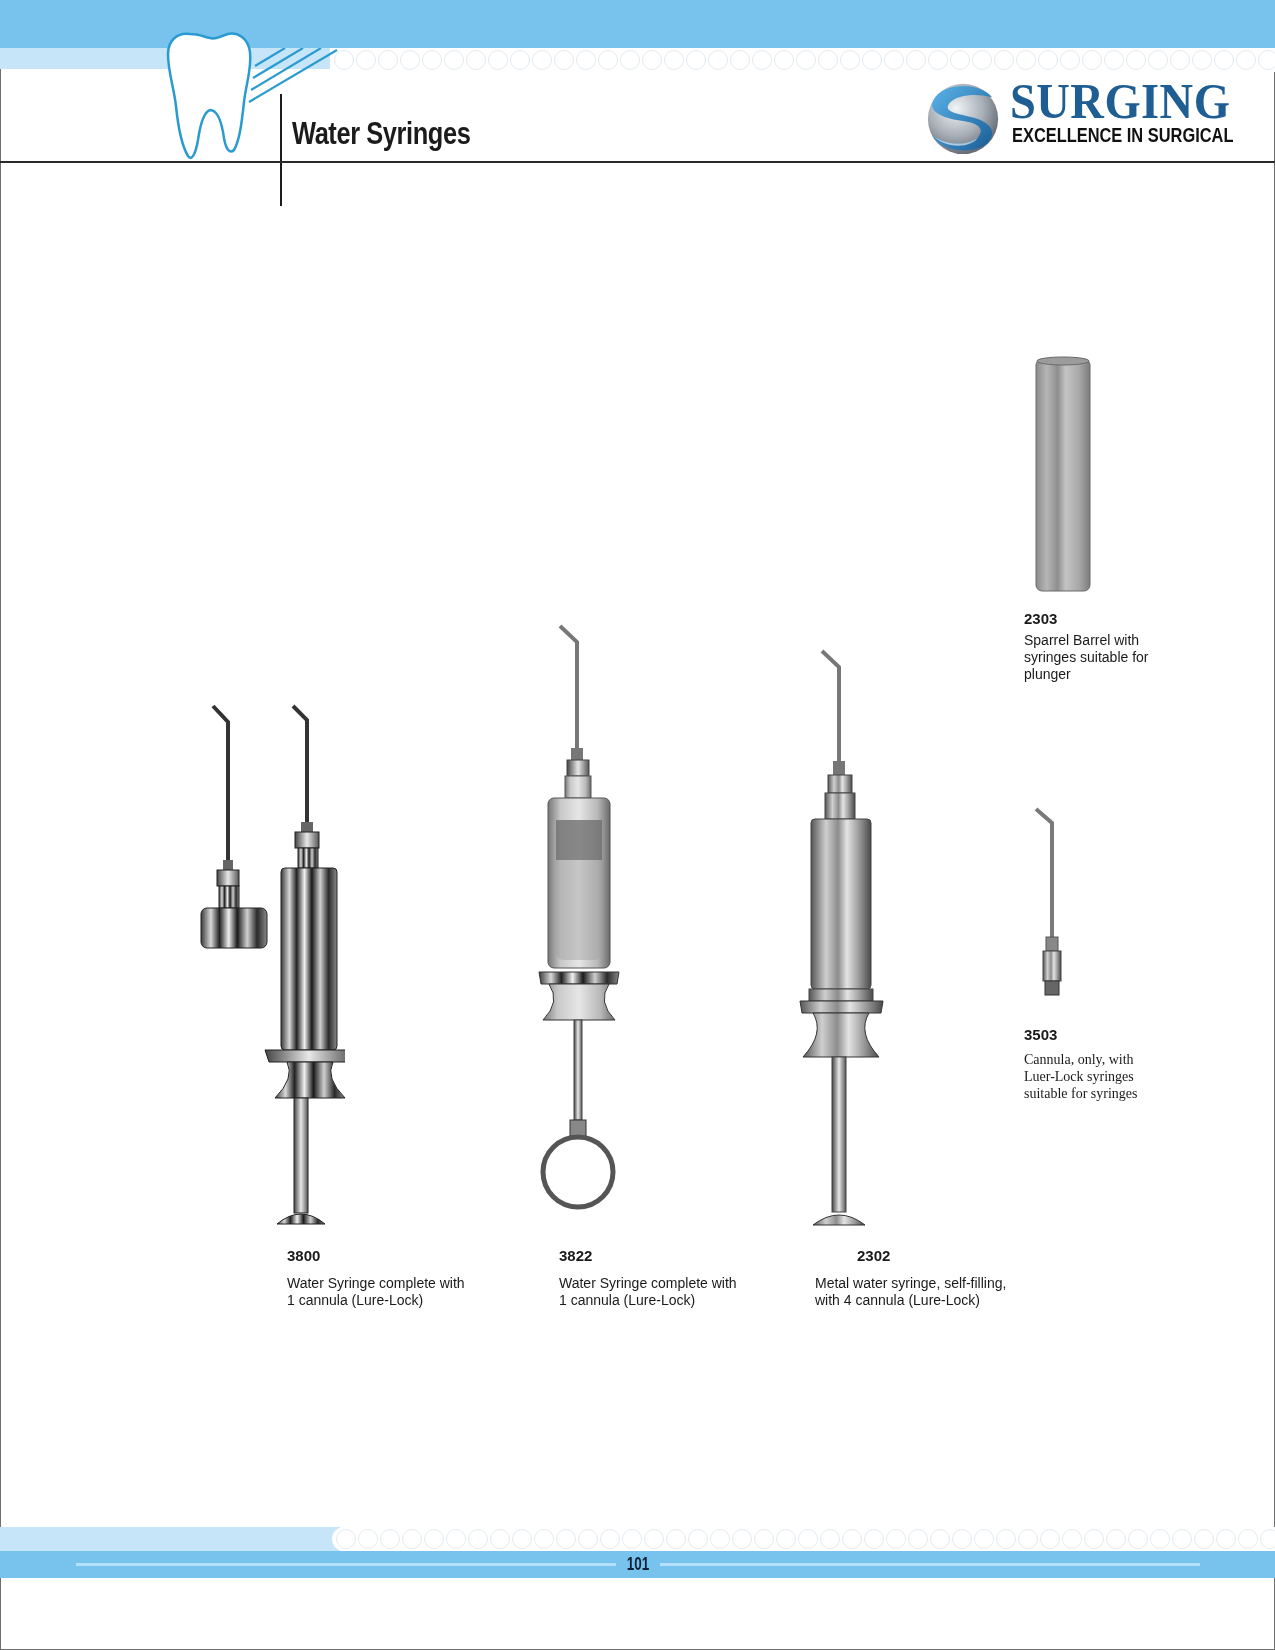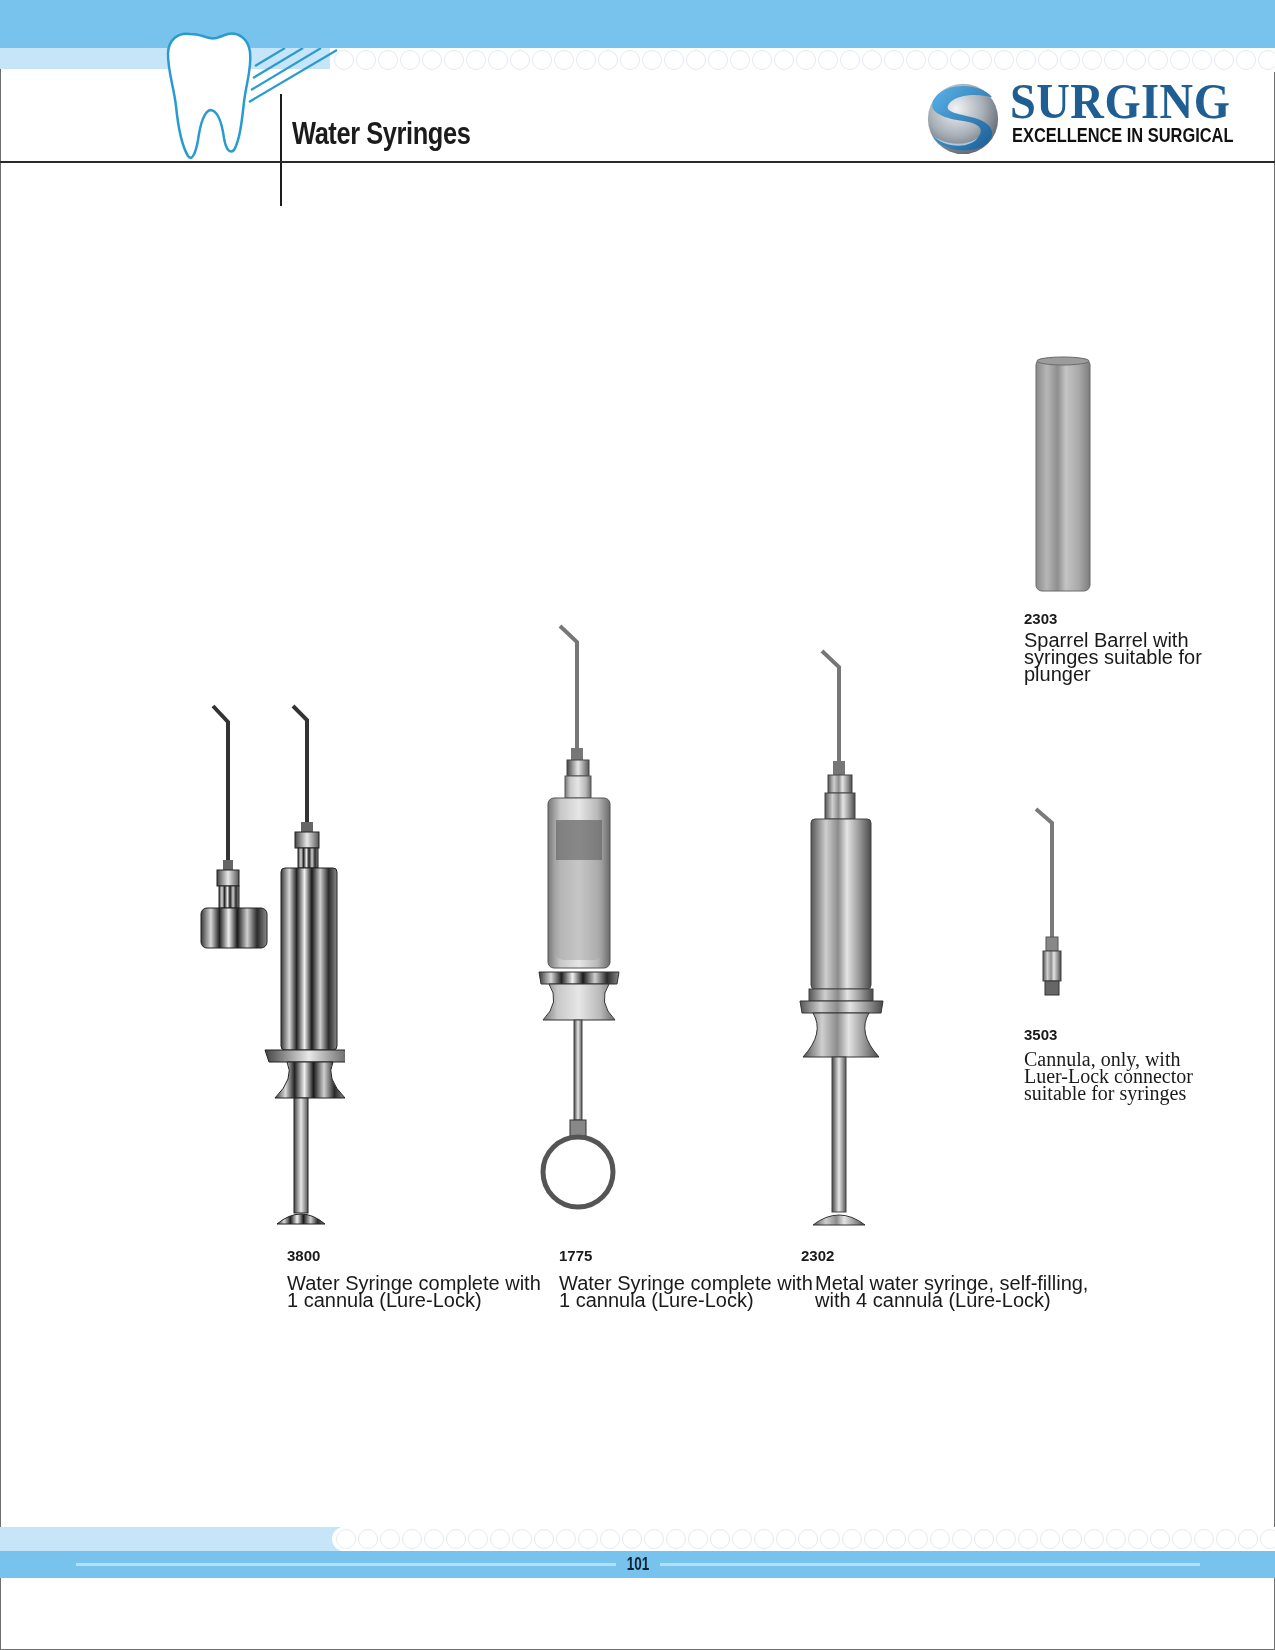--- a/index.html
+++ b/index.html
@@ -26,21 +26,21 @@
   .logo { position: absolute; left: 920px; top: 76px; width: 330px; height: 80px; }
   .logo-mark { position: absolute; left: 4px; top: 2px; width: 78px; height: 78px; }
   .logo-word { position: absolute; left: 90px; top: -4px; font-family: "Liberation Serif", serif; font-weight: bold; font-size: 50px;
     color: #1f5e92; letter-spacing: 0.5px; white-space: nowrap; transform: scaleX(0.93); transform-origin: left top; }
   .logo-tag { position: absolute; left: 92px; top: 48px; font-family: "Liberation Sans", sans-serif; font-weight: bold; font-size: 20px;
     color: #111; white-space: nowrap; transform: scaleX(0.82); transform-origin: left top; }
 
   
   .product-img { position: absolute; }
   .code { position: absolute; font-weight: bold; font-size: 15px; color: #1a1a1a; }
-  .desc { position: absolute; font-size: 20px; line-height: 17px; color: #1a1a1a; white-space: nowrap; }
+  .desc { position: absolute; font-size: 14px; line-height: 17px; color: #1a1a1a; white-space: nowrap; }
 
   
   .foot-light { position: absolute; left: 0; top: 1527px; width: 340px; height: 24px; background: #c7e5f8; }
   .foot-rings { position: absolute; left: 332px; top: 1527px; width: 943px; height: 24px; overflow: hidden; background: #fff; border-top-left-radius: 12px; border-bottom-left-radius: 12px; }
   .foot-band { position: absolute; left: 0; top: 1551px; width: 1275px; height: 27px; background: #78c3ee; }
   .foot-line { position: absolute; top: 1563px; height: 3px; background: #b4e0fb; }
   .page-num-badge { position: absolute; left: 620px; top: 1551px; width: 36px; height: 27px; display: flex; align-items: center; justify-content: center; }
   .page-num { font-family: "Liberation Sans", sans-serif; font-weight: bold; font-size: 18px; color: #0f2235; transform: scaleX(0.75); }
 </style>
 </head>
@@ -191,21 +191,21 @@
   <rect x="30" y="156" width="26" height="22" fill="url(#glass)" stroke="#555"></rect>
   <rect x="13" y="178" width="62" height="170" fill="url(#glass)" stroke="#555" rx="6"></rect>
   <rect x="21" y="200" width="46" height="140" fill="#a0a0a0" opacity="0.45" rx="8"></rect>
   <rect x="21" y="200" width="46" height="40" fill="#555" opacity="0.55"></rect>
   <path d="M4 352 L84 352 L82 364 L6 364 Z" fill="url(#metal)" stroke="#333"></path>
   <path d="M14 364 Q26 382 8 400 L80 400 Q62 382 74 364 Z" fill="url(#glass)" stroke="#333"></path>
   <rect x="39" y="400" width="8" height="100" fill="url(#rod)" stroke="#444"></rect>
   <rect x="35" y="500" width="16" height="16" fill="#888" stroke="#333"></rect>
   <circle cx="43" cy="552" r="35" fill="none" stroke="#555" stroke-width="5"></circle>
 </svg>
-<div class="code" style="left:559px; top:1247px;">1775</div>
+<div class="code" style="left:559px; top:1247px;">3822</div>
 <div class="desc" style="left:559px; top:1275px;">
   <div>Water Syringe complete with</div>
   <div>1 cannula (Lure-Lock)</div>
 </div>
 
 <svg class="product-img" style="left:795px; top:645px; width:100px; height:585px;" viewBox="0 0 100 585">
   <defs>
     <linearGradient id="steel" x1="0" y1="0" x2="1" y2="0">
       <stop offset="0%" stop-color="#555"></stop>
         <stop offset="25%" stop-color="#cfcfcf"></stop>
@@ -219,21 +219,21 @@
   <rect x="38" y="116" width="12" height="14" fill="#777"></rect>
   <rect x="33" y="130" width="24" height="18" fill="url(#steel)" stroke="#444"></rect>
   <rect x="30" y="148" width="30" height="26" fill="url(#steel)" stroke="#444"></rect>
   <rect x="16" y="174" width="60" height="170" fill="url(#steel)" stroke="#444" rx="4"></rect>
   <rect x="14" y="344" width="64" height="12" fill="url(#steel)" stroke="#444"></rect>
   <path d="M5 356 L88 356 L86 368 L7 368 Z" fill="url(#steel)" stroke="#333"></path>
   <path d="M18 368 Q30 388 8 412 L84 412 Q62 388 74 368 Z" fill="url(#steel)" stroke="#333"></path>
   <rect x="37" y="412" width="14" height="155" fill="url(#rod)" stroke="#444"></rect>
   <path d="M18 580 Q44 560 70 580 Z" fill="url(#steel)" stroke="#333"></path>
 </svg>
-<div class="code" style="left:801px; top:1247px;">2302</div>
+<div class="code" style="left:857px; top:1247px;">2302</div>
 <div class="desc" style="left:815px; top:1275px;">
   <div>Metal water syringe, self-filling,</div>
   <div>with 4 cannula (Lure-Lock)</div>
 </div>
 
 <svg class="product-img" style="left:1034px; top:355px; width:58px; height:240px;" viewBox="0 0 58 240">
   <defs>
     <linearGradient id="barrel" x1="0" y1="0" x2="1" y2="0">
       <stop offset="0%" stop-color="#8a8a8a"></stop>
         <stop offset="20%" stop-color="#b6b6b6"></stop>
@@ -255,21 +255,21 @@
 
 <svg class="product-img" style="left:1030px; top:805px; width:50px; height:195px;" viewBox="0 0 50 195">
   <path d="M6 4 L22 18 L22 135" stroke="#7a7a7a" stroke-width="4" fill="none"></path>
   <rect x="16" y="132" width="12" height="14" fill="#888" stroke="#555"></rect>
   <rect x="13" y="146" width="18" height="30" fill="url(#steel)" stroke="#444"></rect>
   <rect x="15" y="176" width="14" height="14" fill="#666" stroke="#333"></rect>
 </svg>
 <div class="code" style="left:1024px; top:1026px;">3503</div>
 <div class="desc" style="left:1024px; top:1051px;font-family:Liberation Serif, serif;">
   <div>Cannula, only, with</div>
-  <div>Luer-Lock connector</div>
+  <div>Luer-Lock syringes</div>
   <div>suitable for syringes</div>
 </div>
 
 <div class="foot-light"></div>
 <div class="foot-rings" id="footRings">
     <div class="ring" style="left: 4px;"></div>
     <div class="ring" style="left: 26px;"></div>
     <div class="ring" style="left: 48px;"></div>
     <div class="ring" style="left: 70px;"></div>
     <div class="ring" style="left: 92px;"></div>

